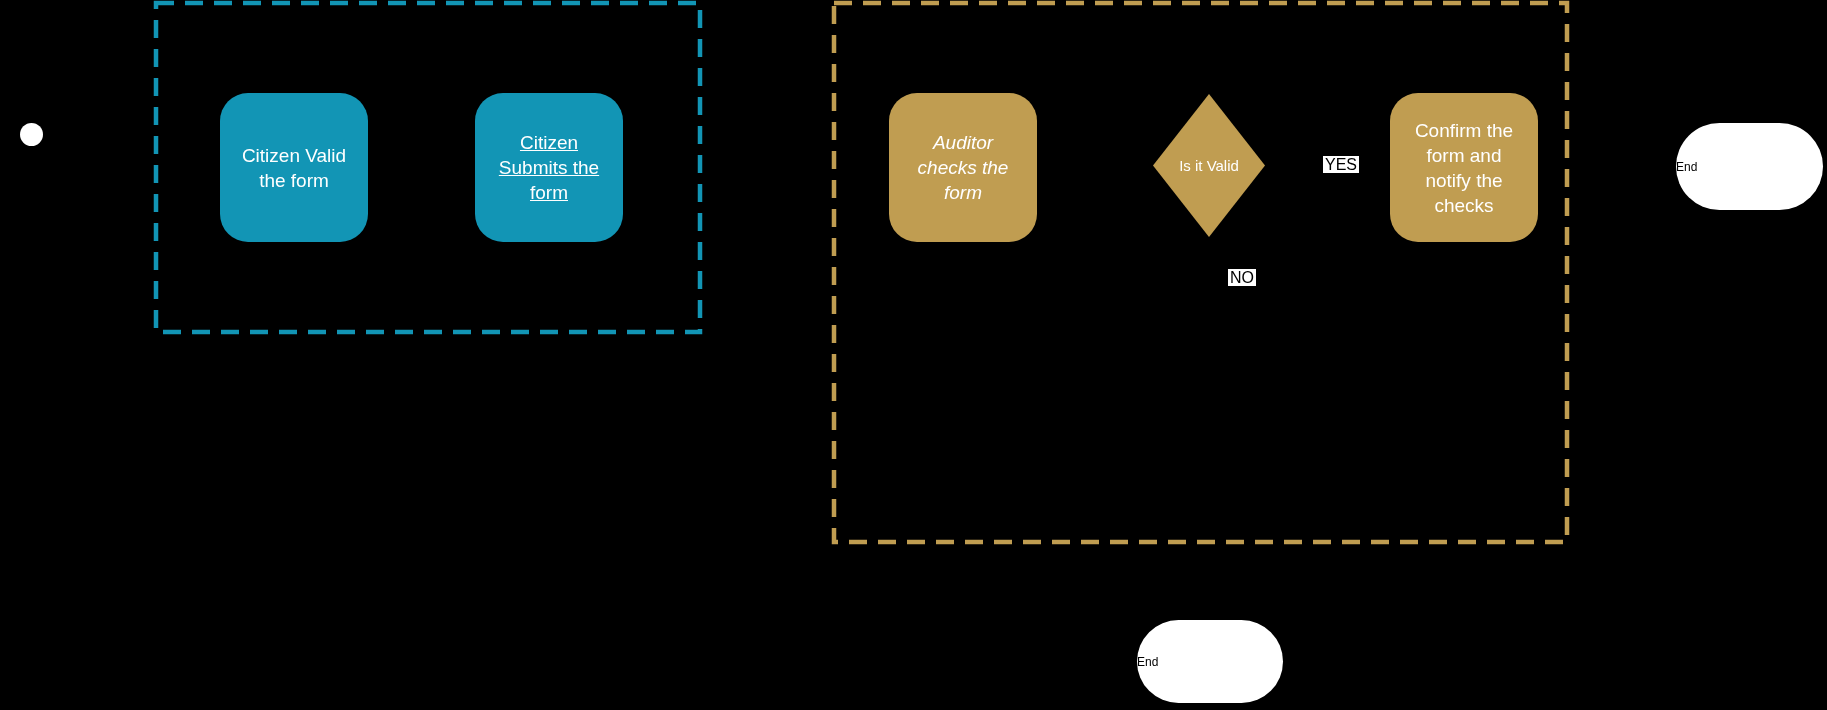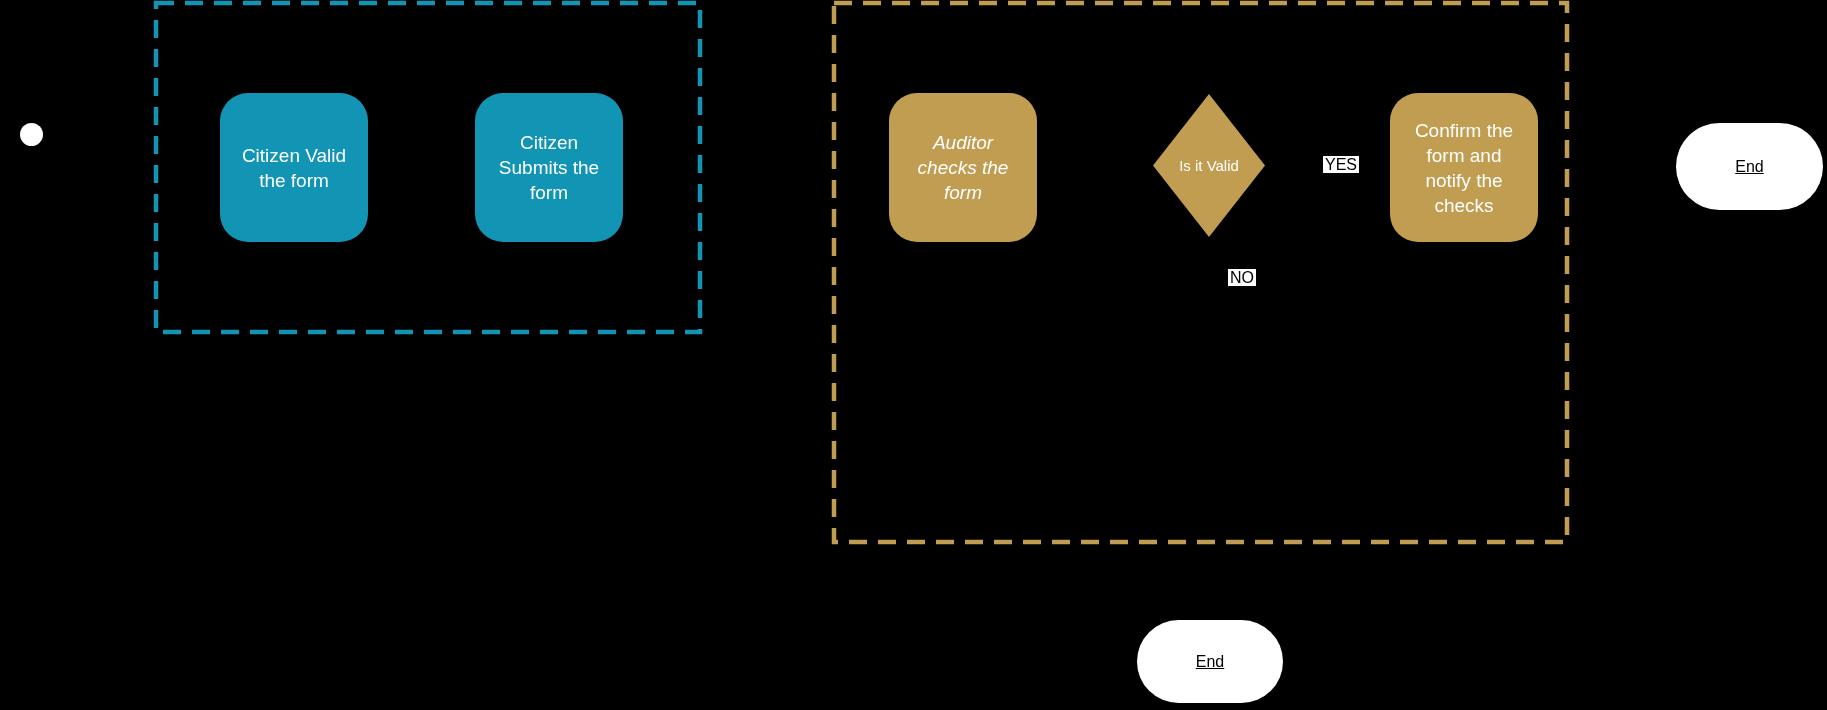--- a/index.html
+++ b/index.html
@@ -77,23 +77,21 @@
     line-height: 16px;
   }
 
   
   .terminal {
     position: absolute;
     background: var(--white-shape, #fff);
     color: var(--dark-text, #000);
     display: flex;
     align-items: center;
-    justify-content: center;
-    font-size: 16px;
-    text-decoration: underline;
+    font-size: 12px;
   }
   .terminal.end-right {
     left: 1676px;
     top: 123px;
     width: 147px;
     height: 87px;
     border-radius: 44px;
   }
   .terminal.end-bottom {
     left: 1137px;
@@ -128,21 +126,21 @@
   <svg class="lane" style="left:834px; top:3px;" width="733" height="539">
     <rect class="lane-rect auditor" x="0" y="0" width="733" height="539"></rect>
   </svg>
 
   <div class="start"></div>
 
   <div class="task citizen" style="left:220px; top:93px;">
     <span>Citizen Valid the form</span>
   </div>
 
-  <div class="task citizen" style="left:475px; top:93px;">
+  <div class="task citizen" style="left:475px; top:93px;text-decoration:underline;">
     <span>Citizen Submits the form</span>
   </div>
 
   <div class="task auditor" style="left:889px; top:93px;font-style:italic;">
     <span>Auditor checks the form</span>
   </div>
 
   <div class="decision">
     <span>Is it Valid</span>
   </div>

